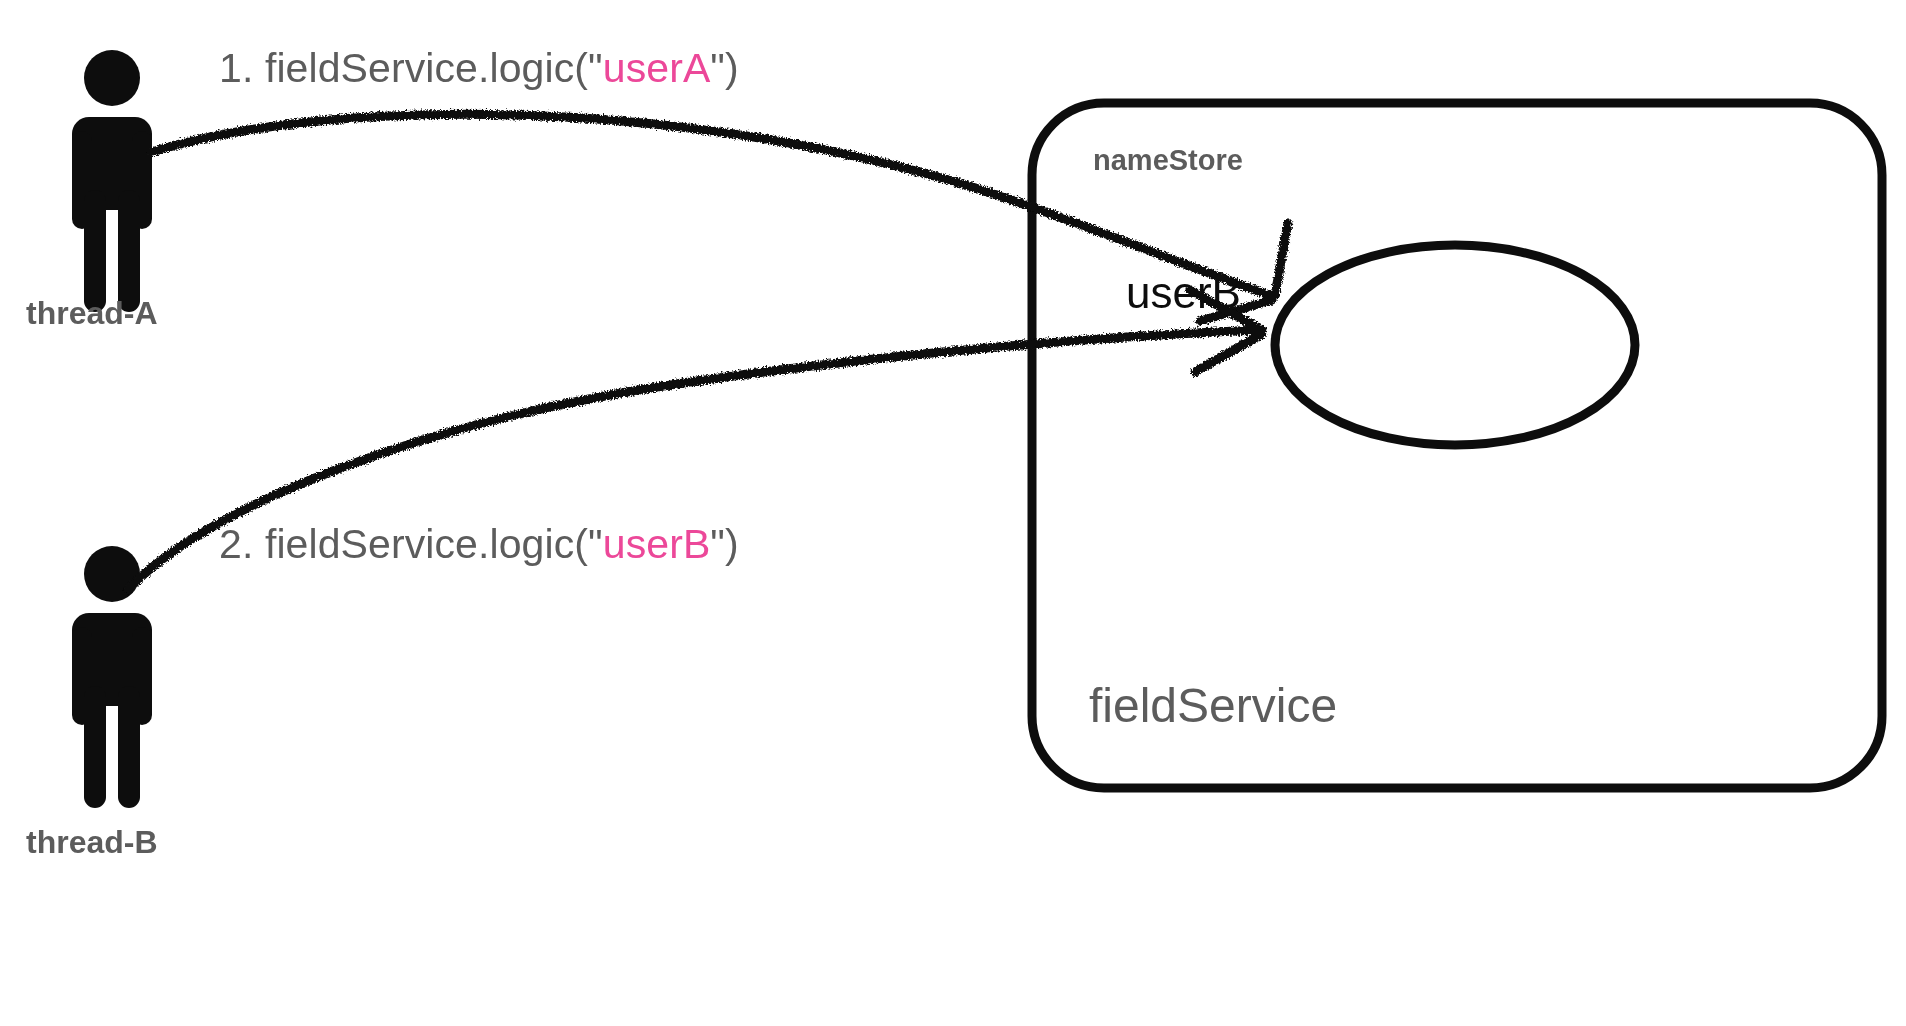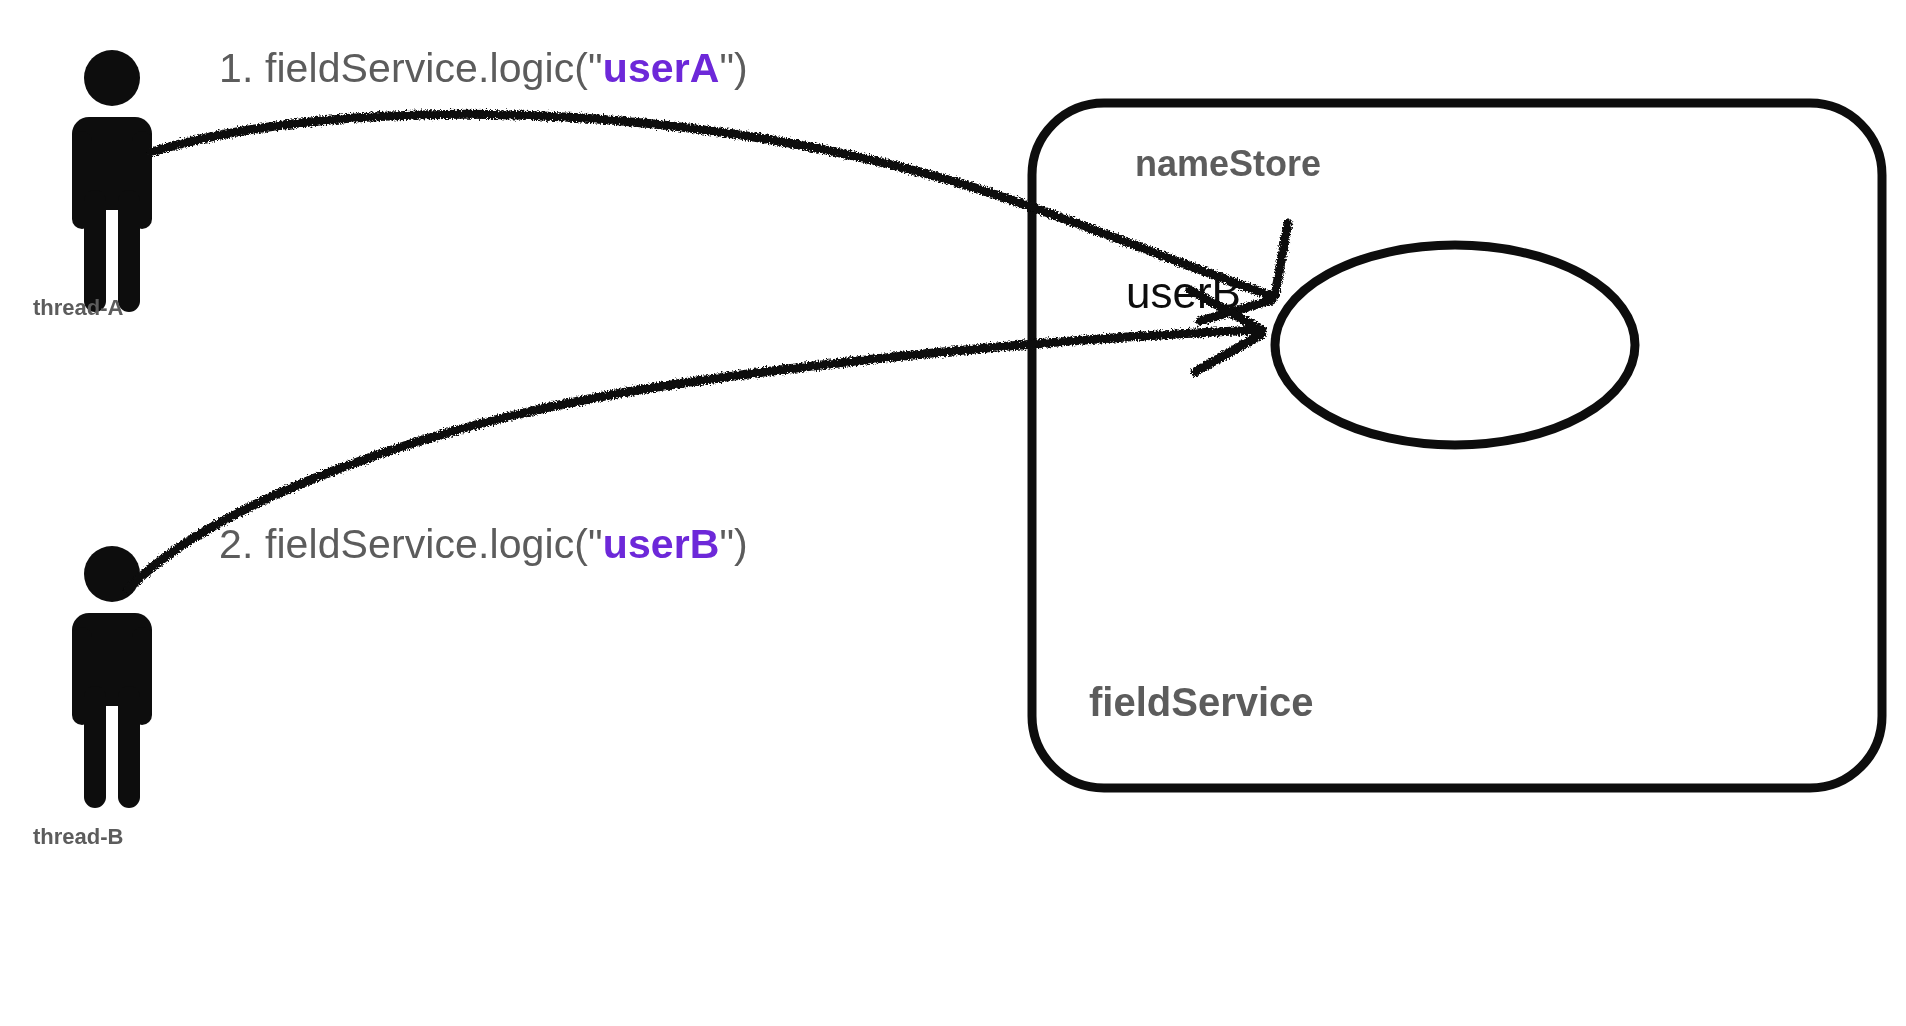--- a/index.html
+++ b/index.html
@@ -30,36 +30,34 @@
     color: #5c5c5c;
     white-space: nowrap;
     line-height: 1;
   }
   .call-label {
     font-size: 41px;
     font-weight: 400;
     letter-spacing: 0.1px;
   }
   .call-label b {
-    font-weight: 700;
-    color: #6d28d9;
+    font-weight: 400;
+    color: #ec4899;
   }
   .actor-label {
-    font-size: 22px;
+    font-size: 32px;
     font-weight: 700;
-    margin-left: 7px;
   }
   .store-label {
-    font-size: 36px;
+    font-size: 29px;
     font-weight: 700;
-    margin-left: 42px;
   }
   .box-label {
-    font-size: 40px;
-    font-weight: 700;
+    font-size: 48px;
+    font-weight: 400;
     text-align: center;
   }
   .ellipse-label {
     position: absolute;
     color: #0d0d0d;
     font-size: 44px;
     font-weight: 400;
     white-space: nowrap;
   }
   #label-call-1 { left: 219px; top: 48px; }

